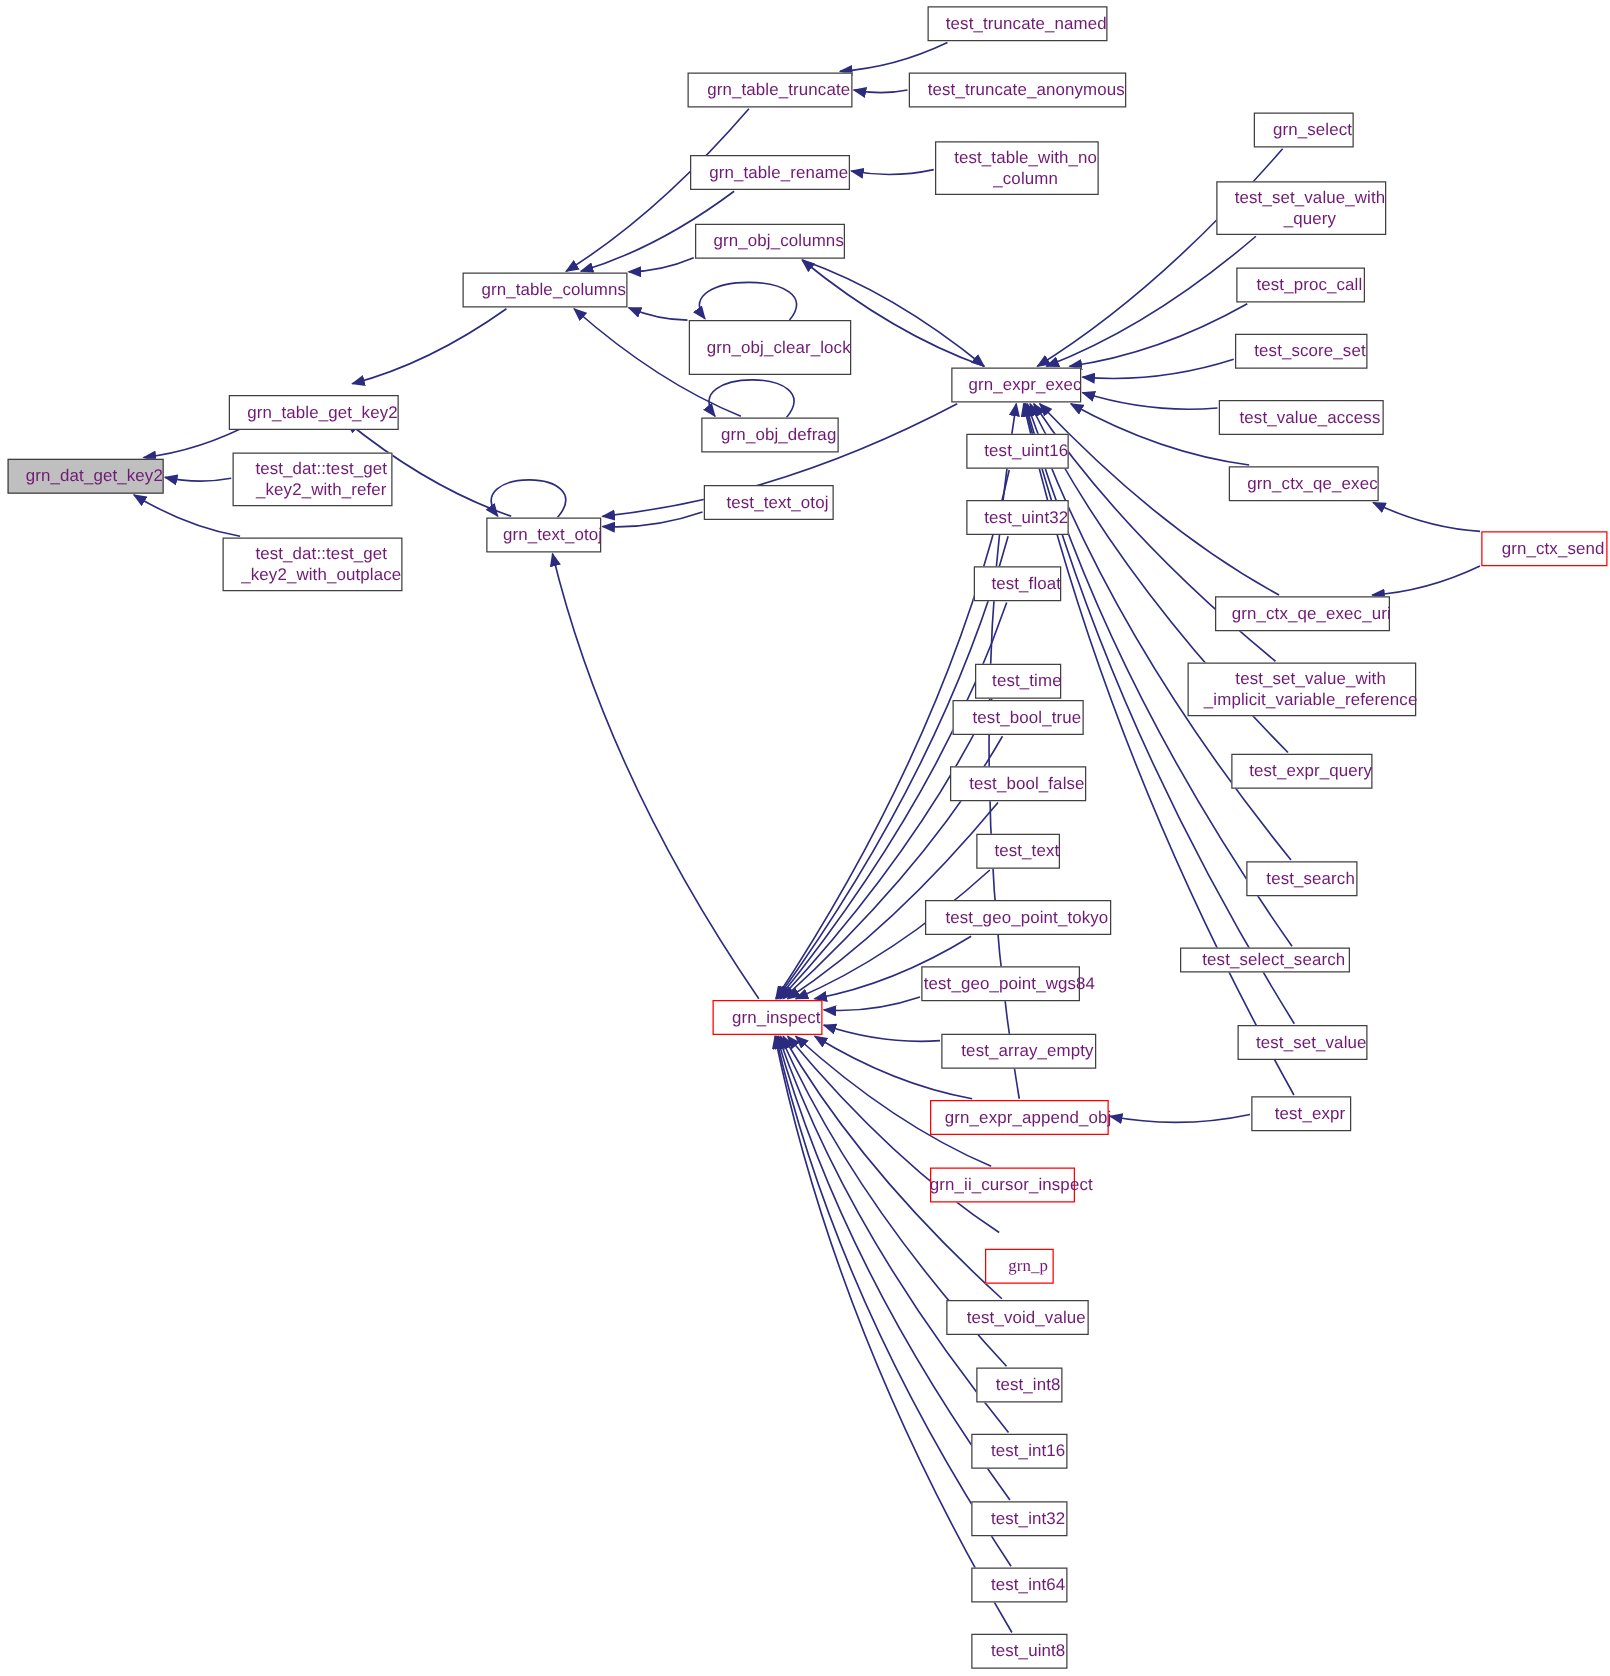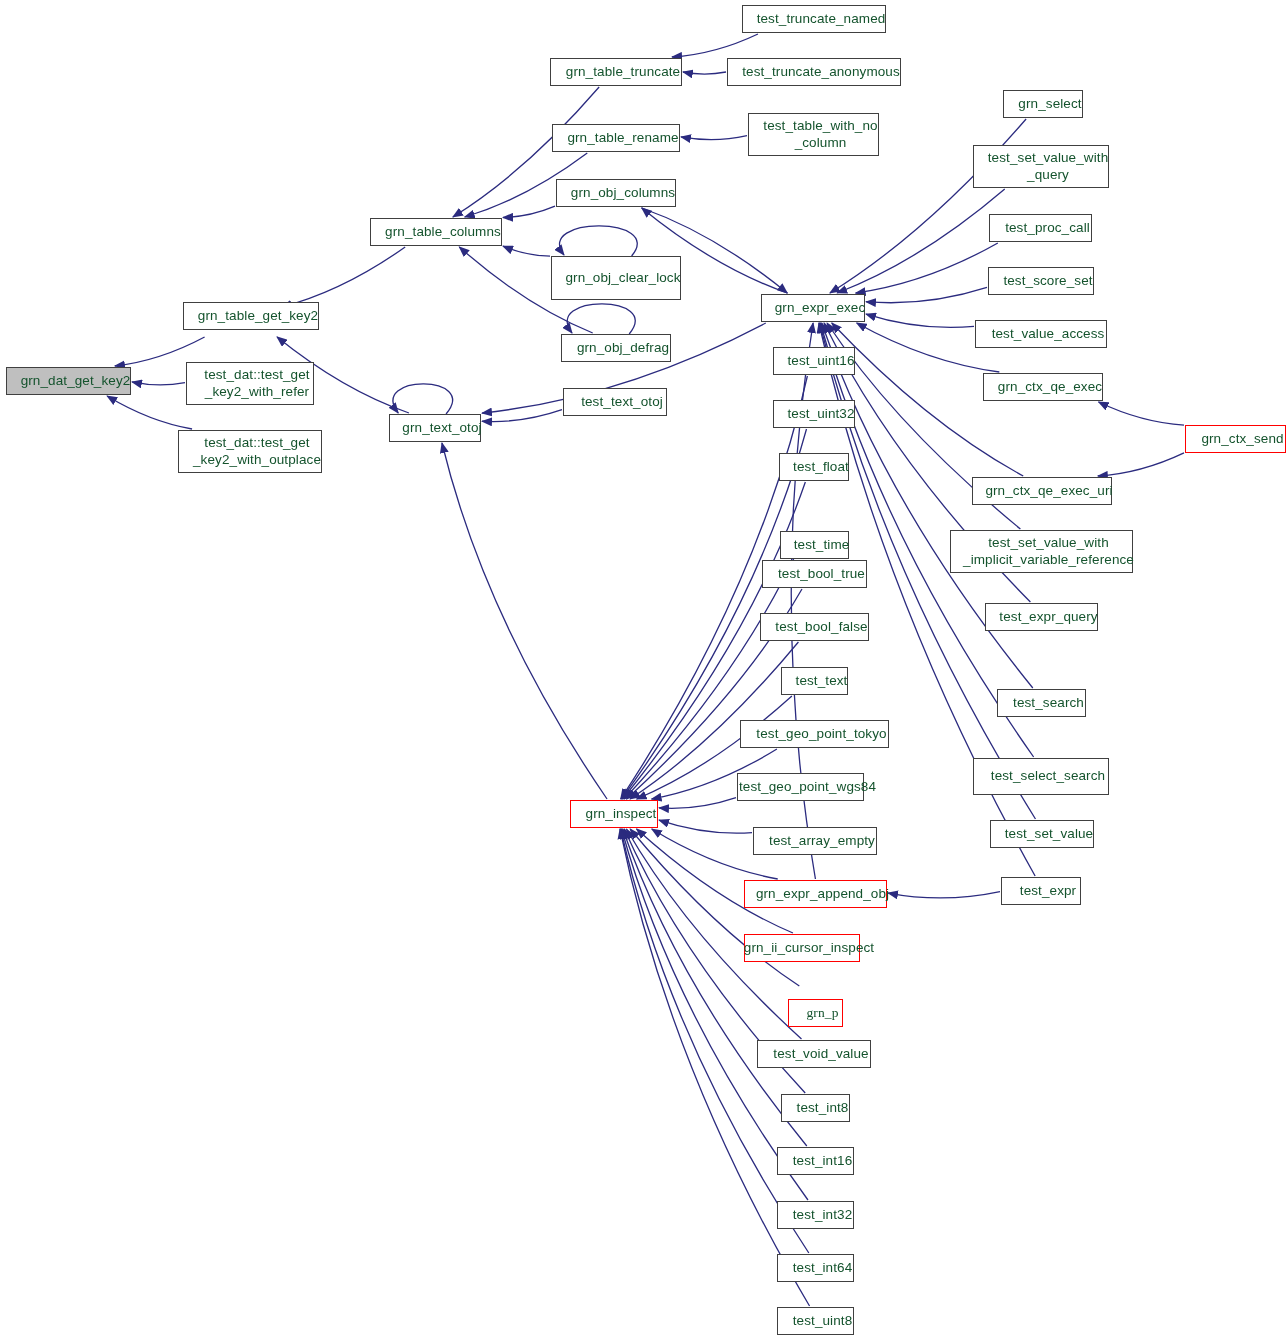--- a/index.html
+++ b/index.html
@@ -26,21 +26,21 @@
   }
   .node {
     position: absolute;
     box-sizing: border-box;
     display: flex;
     align-items: center;
     justify-content: center;
     text-align: center;
     background: #ffffff;
     border: 1px solid #404040;
-    color: #14532d;
+    color: #701a75;
     font-size: 13.5px;
     line-height: 1.22;
     white-space: pre;
     letter-spacing: 0.1px;
     cursor: pointer;
     z-index: 5;
     padding-left: 14px;
   }
   .node.red {
     border-color: #ff0000;
@@ -123,21 +123,21 @@
         <path marker-end="url(#arrow)" d="M809.5384615384615,1306 Q668.75,1067.5 619.9615384615385,829"></path>
         <path marker-end="url(#arrow)" d="M1000,891.5454545454545 Q944,903.4914567336467 888,893.0354767184035"></path>
       </g>
   </svg>
   <div id="nodes-layer">
       <div class="node highlight" style="left: 6px; top: 367px; width: 125px; height: 28px;"><span class="node-label">grn_dat_get_key2</span></div>
       <div class="node" style="left: 186px; top: 362px; width: 128px; height: 43px;"><span class="node-label">test_dat::test_get
 _key2_with_refer</span></div>
       <div class="node" style="left: 178px; top: 430px; width: 144px; height: 43px;"><span class="node-label">test_dat::test_get
 _key2_with_outplace</span></div>
-      <div class="node" style="left: 183px; top: 302px; width: 136px; height: 28px;"><span class="node-label">grn_table_get_key2</span></div>
+      <div class="node" style="left: 183px; top: 316px; width: 136px; height: 28px;"><span class="node-label">grn_table_get_key2</span></div>
       <div class="node" style="left: 370px; top: 218px; width: 132px; height: 28px;"><span class="node-label">grn_table_columns</span></div>
       <div class="node" style="left: 550px; top: 58px; width: 132px; height: 28px;"><span class="node-label">grn_table_truncate</span></div>
       <div class="node" style="left: 552px; top: 124px; width: 128px; height: 28px;"><span class="node-label">grn_table_rename</span></div>
       <div class="node" style="left: 556px; top: 179px; width: 120px; height: 28px;"><span class="node-label">grn_obj_columns</span></div>
       <div class="node" style="left: 551px; top: 256px; width: 130px; height: 44px;"><span class="node-label">grn_obj_clear_lock</span></div>
       <div class="node" style="left: 561px; top: 334px; width: 110px; height: 28px;"><span class="node-label">grn_obj_defrag</span></div>
       <div class="node" style="left: 389px; top: 414px; width: 92px; height: 28px;"><span class="node-label">grn_text_otoj</span></div>
       <div class="node" style="left: 563px; top: 388px; width: 104px; height: 28px;"><span class="node-label">test_text_otoj</span></div>
       <div class="node" style="left: 742px; top: 5px; width: 144px; height: 28px;"><span class="node-label">test_truncate_named</span></div>
       <div class="node" style="left: 727px; top: 58px; width: 174px; height: 28px;"><span class="node-label">test_truncate_anonymous</span></div>
@@ -150,21 +150,21 @@
       <div class="node" style="left: 989px; top: 214px; width: 103px; height: 28px;"><span class="node-label">test_proc_call</span></div>
       <div class="node" style="left: 988px; top: 267px; width: 106px; height: 28px;"><span class="node-label">test_score_set</span></div>
       <div class="node" style="left: 975px; top: 320px; width: 132px; height: 28px;"><span class="node-label">test_value_access</span></div>
       <div class="node" style="left: 983px; top: 373px; width: 120px; height: 28px;"><span class="node-label">grn_ctx_qe_exec</span></div>
       <div class="node red" style="left: 1185px; top: 425px; width: 101px; height: 28px;"><span class="node-label">grn_ctx_send</span></div>
       <div class="node" style="left: 972px; top: 477px; width: 140px; height: 28px;"><span class="node-label">grn_ctx_qe_exec_uri</span></div>
       <div class="node" style="left: 950px; top: 530px; width: 183px; height: 43px;"><span class="node-label">test_set_value_with
 _implicit_variable_reference</span></div>
       <div class="node" style="left: 985px; top: 603px; width: 113px; height: 28px; align-items: center;"><span class="node-label">test_expr_query</span></div>
       <div class="node" style="left: 997px; top: 689px; width: 89px; height: 28px;"><span class="node-label">test_search</span></div>
-      <div class="node" style="left: 973px; top: 758px; width: 136px; height: 37px;"><span class="node-label">test_select_search</span></div>
+      <div class="node" style="left: 944px; top: 758px; width: 136px; height: 20px;"><span class="node-label">test_select_search</span></div>
       <div class="node" style="left: 990px; top: 820px; width: 104px; height: 28px;"><span class="node-label">test_set_value</span></div>
       <div class="node" style="left: 1001px; top: 877px; width: 80px; height: 28px;"><span class="node-label">test_expr</span></div>
       <div class="node" style="left: 773px; top: 347px; width: 82px; height: 28px;"><span class="node-label">test_uint16</span></div>
       <div class="node" style="left: 773px; top: 400px; width: 82px; height: 28px;"><span class="node-label">test_uint32</span></div>
       <div class="node" style="left: 779px; top: 453px; width: 70px; height: 28px;"><span class="node-label">test_float</span></div>
       <div class="node" style="left: 780px; top: 507px; width: 69px; height: 28px; margin-top: 24px;"><span class="node-label">test_time</span></div>
       <div class="node" style="left: 762px; top: 560px; width: 105px; height: 28px;"><span class="node-label">test_bool_true</span></div>
       <div class="node" style="left: 760px; top: 613px; width: 109px; height: 28px;"><span class="node-label">test_bool_false</span></div>
       <div class="node" style="left: 781px; top: 667px; width: 67px; height: 28px;"><span class="node-label">test_text</span></div>
       <div class="node" style="left: 740px; top: 720px; width: 149px; height: 28px;"><span class="node-label">test_geo_point_tokyo</span></div>

